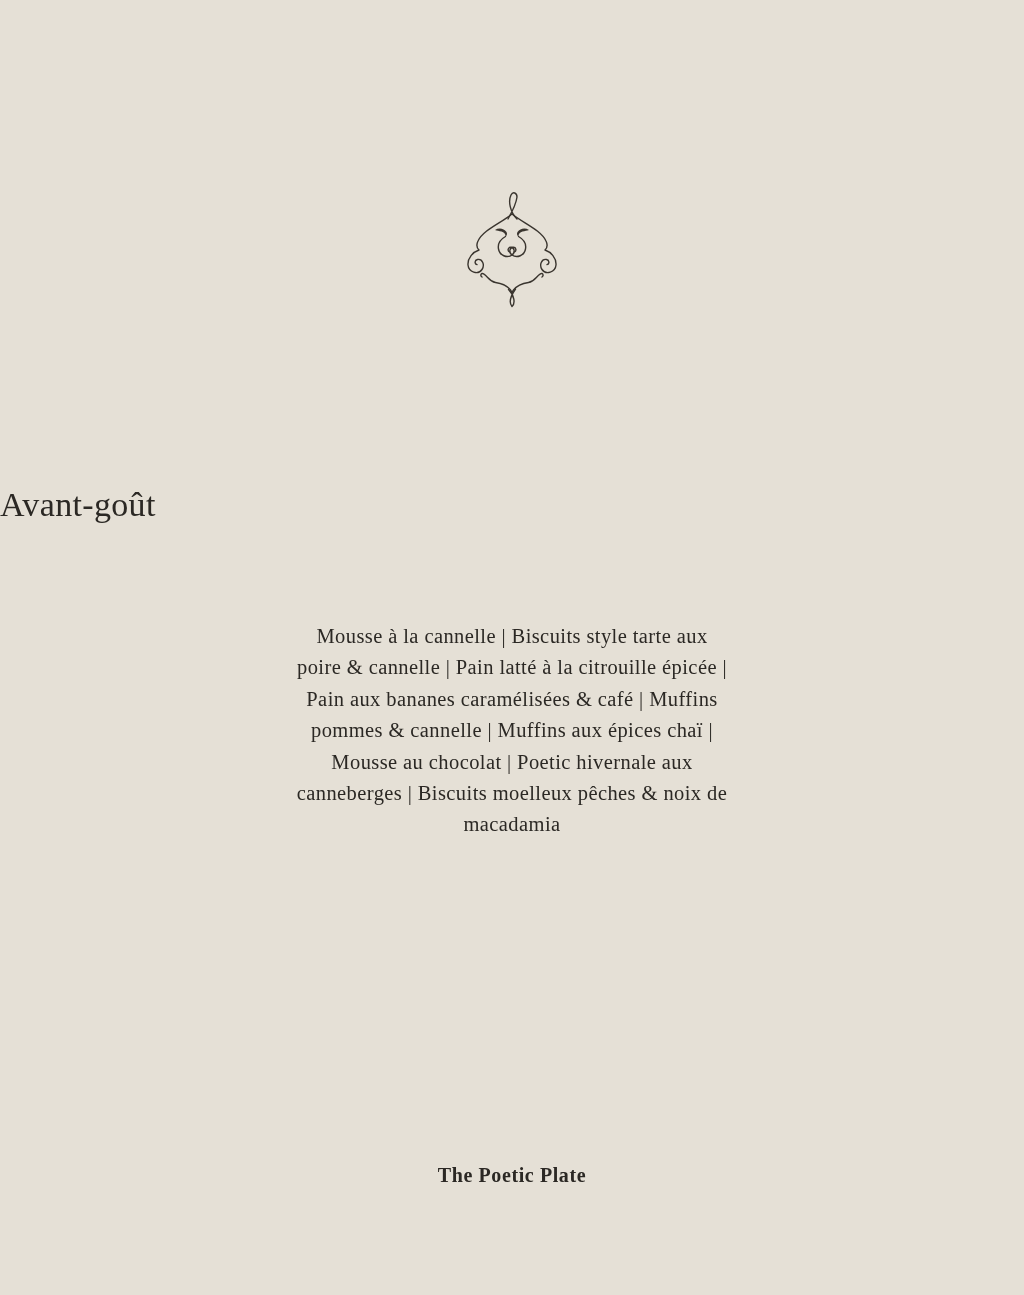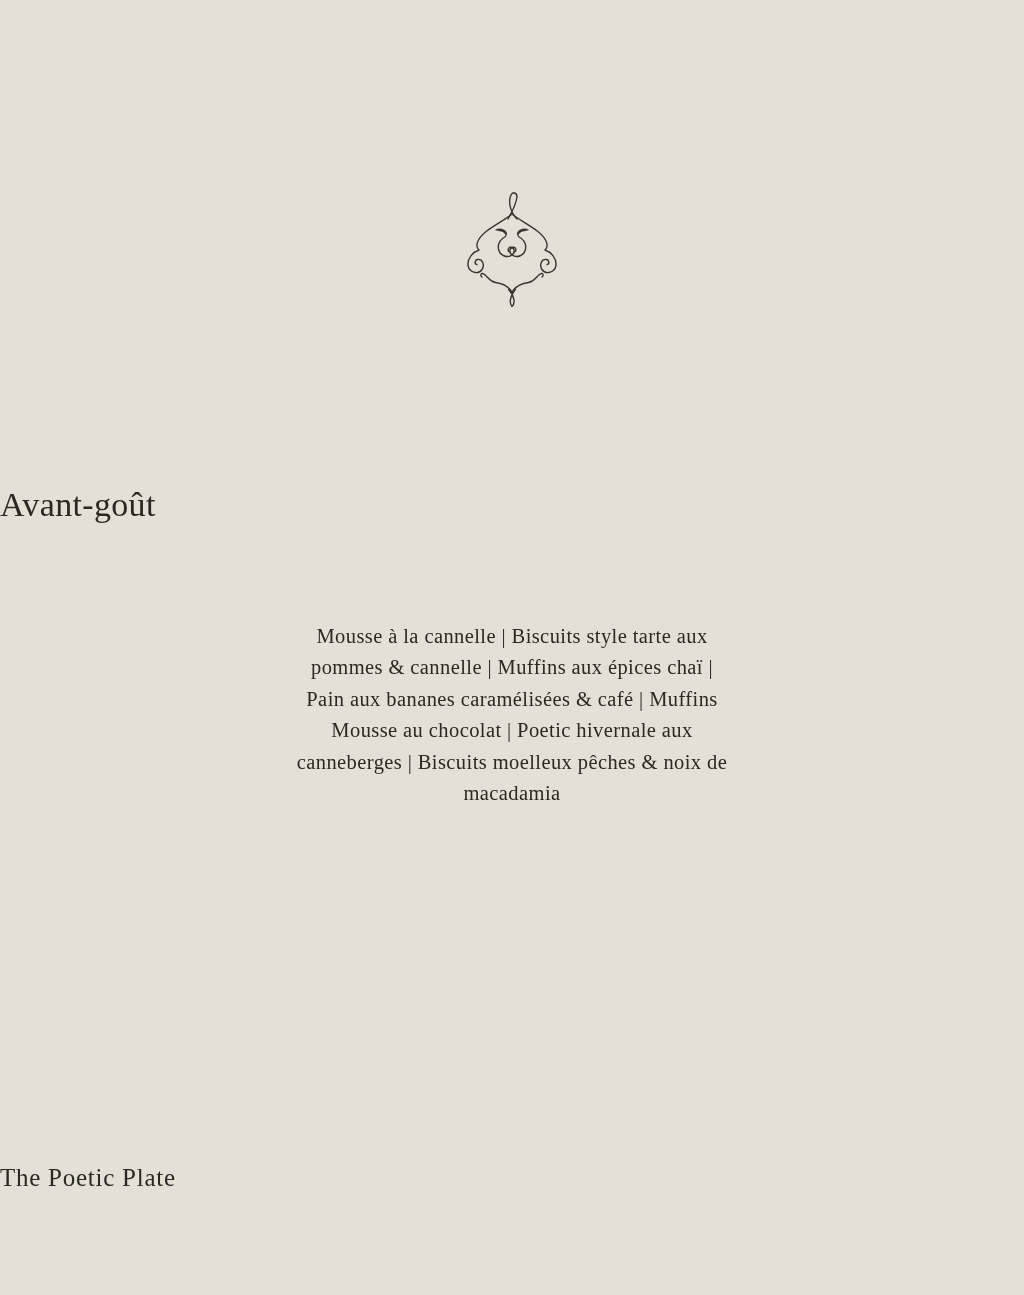--- a/index.html
+++ b/index.html
@@ -61,24 +61,25 @@
     font-size:20.5px;
     line-height:31.4px;
     letter-spacing:0.02em;
     color:var(--ink);
   }
   .footer-brand{
     position:absolute;
     top:1164px;
     left:0;
     width:100%;
-    text-align:left;
-    font-size:25px;
+    text-align:center;
+    font-size:20px;
     letter-spacing:0.03em;
     color:var(--ink);
+    font-weight:bold;
   }
 </style>
 </head>
 <body>
 
 <div class="page">
 
   <svg class="ornament" viewBox="0 0 94 122" aria-hidden="true">
     <g stroke="var(--ornament)" stroke-width="1.4" fill="none" stroke-linecap="round" stroke-linejoin="round">
 
@@ -103,22 +104,23 @@
       <path d="M30 42 C34 39.5 39 40.5 41.5 44 C42.5 45.6 42 47.6 40.5 48.6 C40.8 46.2 38.8 44.2 36.5 43.6 C34.2 43 31.8 42.6 30 42 Z"></path>
       <path d="M30 42 C34 39.5 39 40.5 41.5 44 C42.5 45.6 42 47.6 40.5 48.6 C40.8 46.2 38.8 44.2 36.5 43.6 C34.2 43 31.8 42.6 30 42 Z" transform="translate(94,0) scale(-1,1)"></path>
     </g>
   </svg>
 
 
   <h2 class="subtitle">Avant-goût</h2>
 
   <div class="recipes">
       <div class="recipe-line">Mousse à la cannelle | Biscuits style tarte aux</div>
+      <div class="recipe-line">poire &amp; cannelle | Pain latté à la citrouille épicée |</div>
+      <div class="recipe-line">Pain aux bananes caramélisées &amp; café | Muffins</div>
       <div class="recipe-line">pommes &amp; cannelle | Muffins aux épices chaï |</div>
-      <div class="recipe-line">Pain aux bananes caramélisées &amp; café | Muffins</div>
       <div class="recipe-line">Mousse au chocolat | Poetic hivernale aux</div>
       <div class="recipe-line">canneberges | Biscuits moelleux pêches &amp; noix de</div>
       <div class="recipe-line">macadamia</div>
     </div>
 
   <div class="footer-brand">The Poetic Plate</div>
 
 </div>
 
 </body></html>

